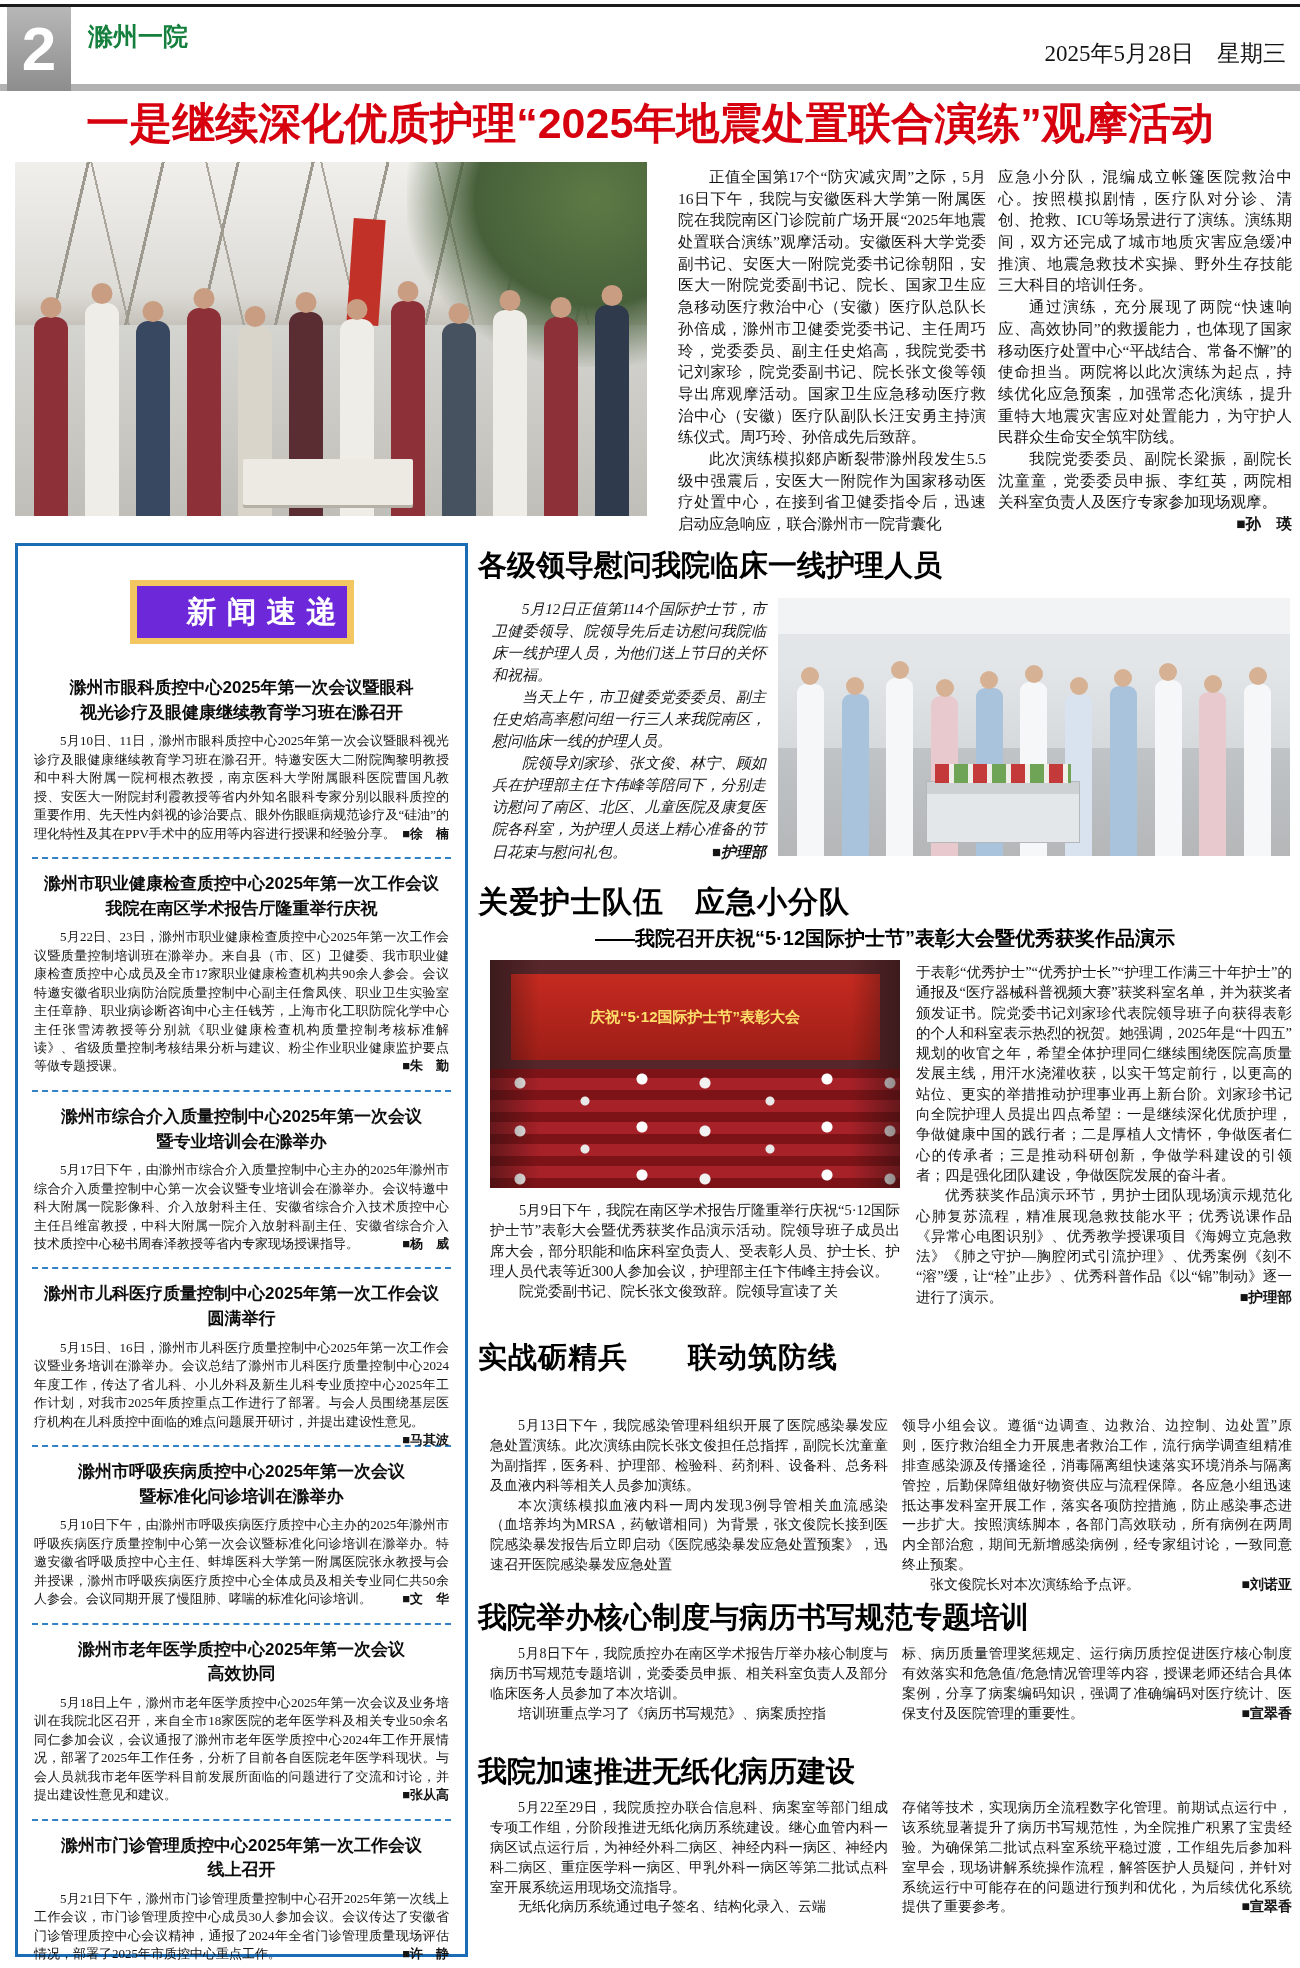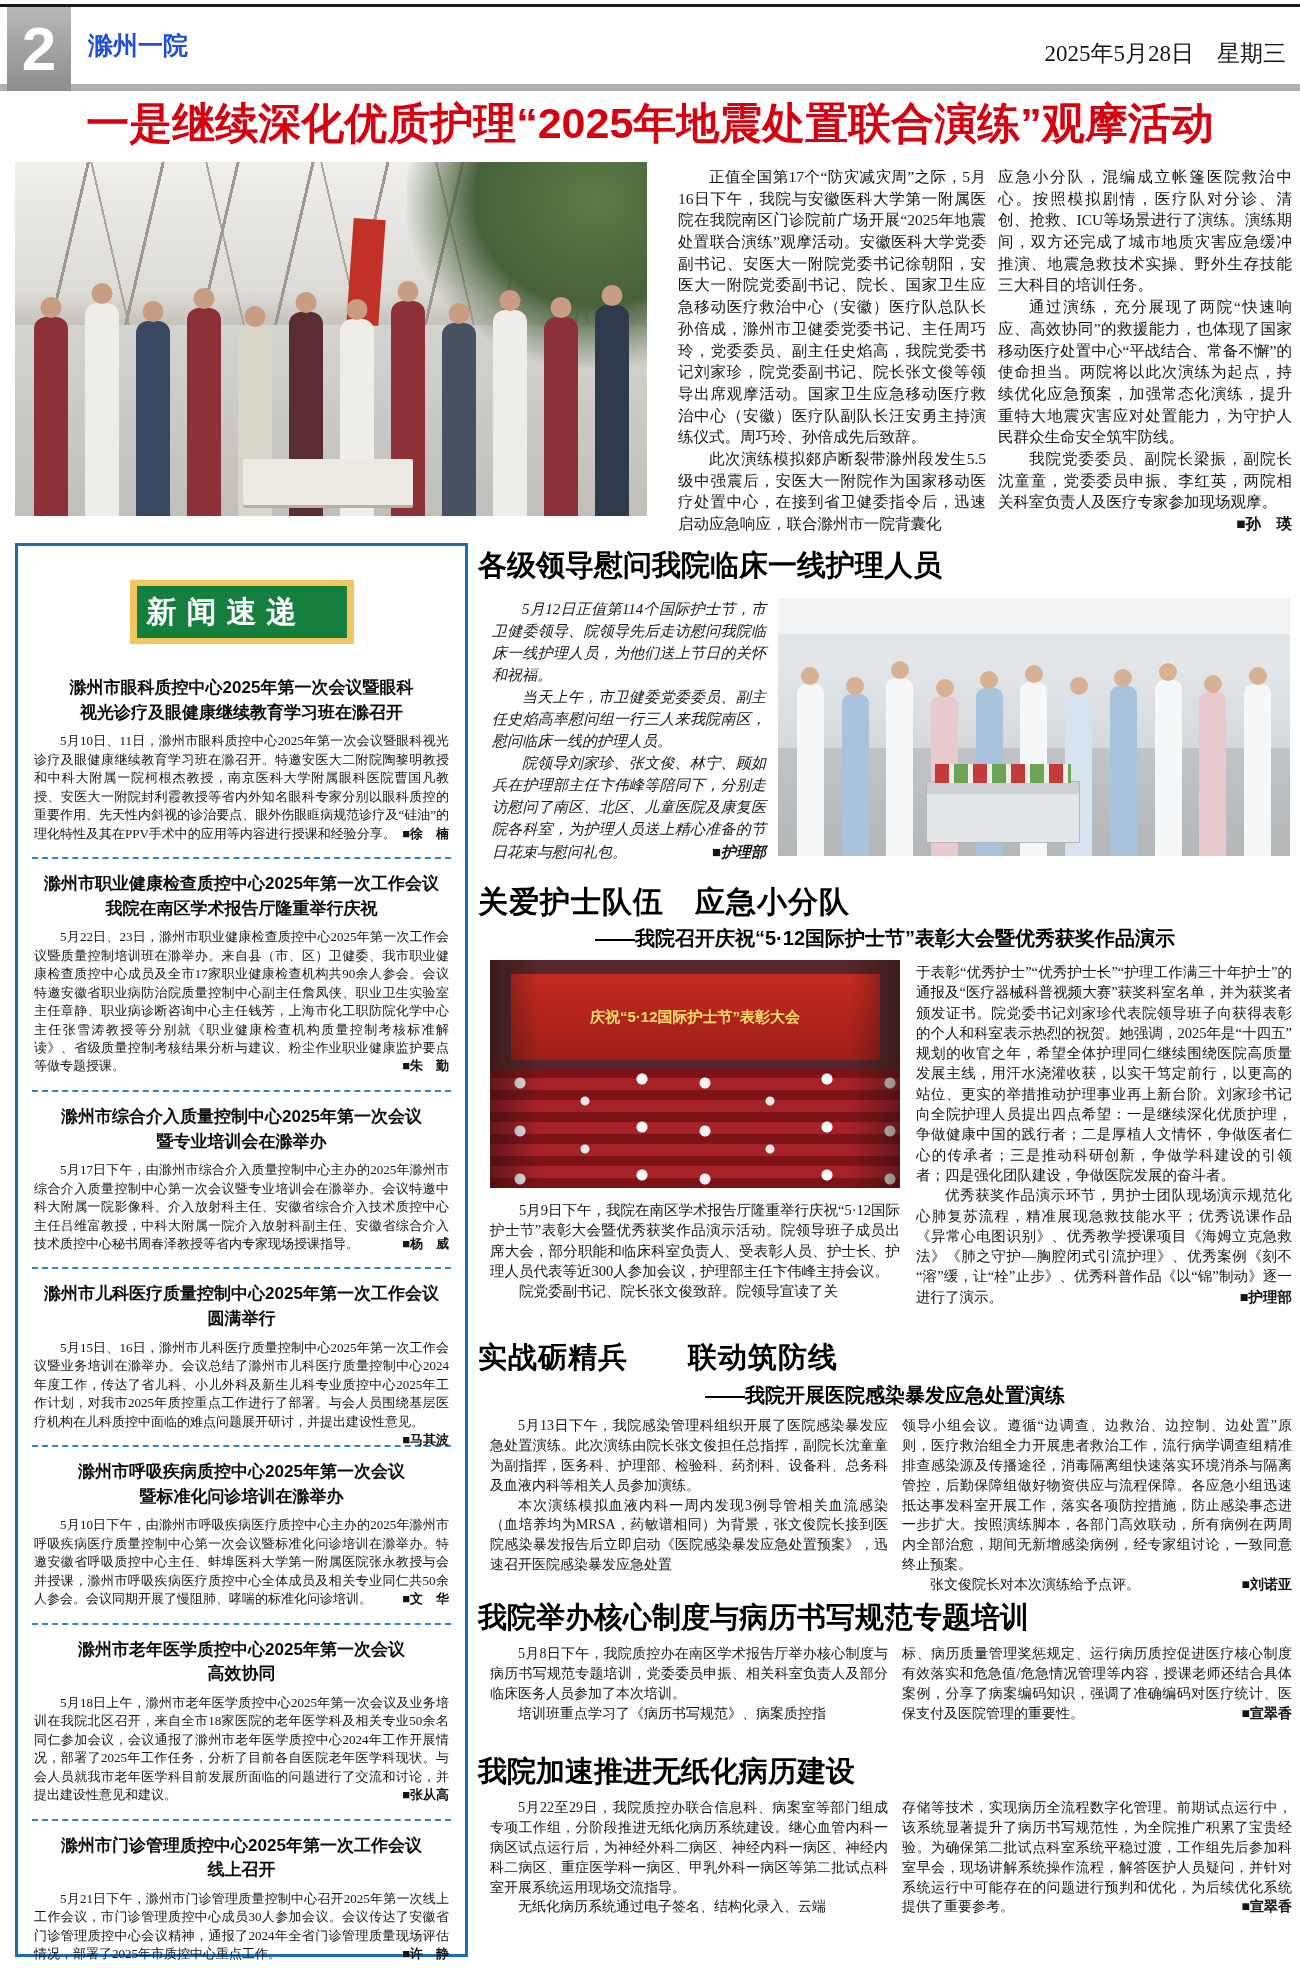--- a/index.html
+++ b/index.html
@@ -6,21 +6,21 @@
   body{background:#e8e8e8;font-family:"Liberation Serif","DejaVu Serif",serif;color:#141414}
   .page{position:relative;width:1300px;height:1968px;margin:0 auto;background:#fff;overflow:hidden}
 
   
   .masthead{position:absolute;top:0;left:0;right:0;height:92px}
   .topline{position:absolute;top:4px;left:0;right:0;height:3px;background:#1b1b1b}
   .botline{position:absolute;top:84px;left:0;right:0;height:7px;background:#b2b2b2}
   .pagenum-box{position:absolute;top:7px;left:7px;width:64px;height:84px;z-index:2;
     background:linear-gradient(180deg,#b7b7b7,#8d8d8d);color:#fff;text-align:center;
     font:bold 62px/84px "Liberation Sans","DejaVu Sans",sans-serif}
-  .mast-title{position:absolute;left:88px;top:33px;font:bold 25px/1 "Liberation Sans","DejaVu Sans",sans-serif;color:#1d4ed8}
+  .mast-title{position:absolute;left:88px;top:24px;font:bold 25px/1 "Liberation Sans","DejaVu Sans",sans-serif;color:#15803d}
   .mast-date{position:absolute;right:14px;top:38px;font-size:23px}
 
   
   .lead-headline{position:absolute;top:99px;left:6px;right:6px;text-align:center;color:#d6000f;
     font:bold 43px/1.15 "Liberation Sans","DejaVu Sans",sans-serif}
   .col{position:absolute}
   .para{text-indent:2em;text-align:justify}
   .cont .para:first-child{text-indent:0}
   .byline{float:right;font-weight:bold;text-indent:0;font-family:"Liberation Sans","DejaVu Sans",sans-serif}
   .lead-col1{left:678px;top:166px;width:308px;font-size:15.5px;line-height:1.4}
@@ -67,21 +67,21 @@
       radial-gradient(circle 4px at 95px 32px,#e8e8e8 0 4px,transparent 5px),
       radial-gradient(circle 5px at 152px 10px,#fff 0 5px,transparent 6px);
     background-size:185px 48px;background-repeat:repeat}
   .photo-award::before{content:"";position:absolute;inset:0;z-index:2;pointer-events:none;
     background:linear-gradient(90deg,rgba(35,15,15,.5),transparent 12%,transparent 88%,rgba(35,15,15,.5))}
 
   
   .news-box{position:absolute;left:15px;top:543px;width:453px;height:1414px;border:3px solid #1a6cb4;
     background:#fff;padding:28px 14px 8px}
   .badge-wrap{width:224px;height:64px;margin:6px auto 24px;background:#f2c661;padding:6px 7px}
-  .badge-inner{width:100%;height:100%;background:#15803d;color:#fff;text-align:left;
+  .badge-inner{width:100%;height:100%;background:#6d28d9;color:#fff;text-align:right;
     font:bold 30px/52px "Liberation Sans","DejaVu Sans",sans-serif;letter-spacing:10px;text-indent:10px}
   .news-item{padding:8px 2px 6px}
   .news-item + .news-item{border-top:2px dashed #3181c4;margin-top:8px;padding-top:13px}
   .news-title{font:bold 17px/1.45 "Liberation Sans","DejaVu Sans",sans-serif;text-align:center;
     white-space:pre-line;margin-bottom:7px;color:#0c0c0c}
   .news-body{font-size:13px;line-height:1.42}
   .news-body .byline{font-size:13px}
 
   
   .art-headline{position:absolute;text-align:left;font-weight:bold;color:#000;
@@ -255,21 +255,20 @@
   <div class="col nurse-col1">
       <p class="para">5月9日下午，我院在南区学术报告厅隆重举行庆祝“5·12国际护士节”表彰大会暨优秀获奖作品演示活动。院领导班子成员出席大会，部分职能和临床科室负责人、受表彰人员、护士长、护理人员代表等近300人参加会议，护理部主任卞伟峰主持会议。</p>
       <p class="para">院党委副书记、院长张文俊致辞。院领导宣读了关</p>
     </div>
   <div class="col nurse-col2 cont">
       <p class="para">于表彰“优秀护士”“优秀护士长”“护理工作满三十年护士”的通报及“医疗器械科普视频大赛”获奖科室名单，并为获奖者颁发证书。院党委书记刘家珍代表院领导班子向获得表彰的个人和科室表示热烈的祝贺。她强调，2025年是“十四五”规划的收官之年，希望全体护理同仁继续围绕医院高质量发展主线，用汗水浇灌收获，以实干笃定前行，以更高的站位、更实的举措推动护理事业再上新台阶。刘家珍书记向全院护理人员提出四点希望：一是继续深化优质护理，争做健康中国的践行者；二是厚植人文情怀，争做医者仁心的传承者；三是推动科研创新，争做学科建设的引领者；四是强化团队建设，争做医院发展的奋斗者。</p>
       <p class="para">优秀获奖作品演示环节，男护士团队现场演示规范化心肺复苏流程，精准展现急救技能水平；优秀说课作品《异常心电图识别》、优秀教学授课项目《海姆立克急救法》《肺之守护—胸腔闭式引流护理》、优秀案例《刻不“溶”缓，让“栓”止步》、优秀科普作品《以“锦”制动》逐一进行了演示。<span class="byline">■护理部</span></p>
     </div>
 
   <h2 class="art-headline inf-headline">实战砺精兵　　联动筑防线</h2>
-  <div class="art-subtitle inf-subtitle">——我院开展医院感染暴发应急处置演练</div>
   <div class="col inf-col1">
       <p class="para">5月13日下午，我院感染管理科组织开展了医院感染暴发应急处置演练。此次演练由院长张文俊担任总指挥，副院长沈童童为副指挥，医务科、护理部、检验科、药剂科、设备科、总务科及血液内科等相关人员参加演练。</p>
       <p class="para">本次演练模拟血液内科一周内发现3例导管相关血流感染（血培养均为MRSA，药敏谱相同）为背景，张文俊院长接到医院感染暴发报告后立即启动《医院感染暴发应急处置预案》，迅速召开医院感染暴发应急处置</p>
     </div>
   <div class="col inf-col2 cont">
       <p class="para">领导小组会议。遵循“边调查、边救治、边控制、边处置”原则，医疗救治组全力开展患者救治工作，流行病学调查组精准排查感染源及传播途径，消毒隔离组快速落实环境消杀与隔离管控，后勤保障组做好物资供应与流程保障。各应急小组迅速抵达事发科室开展工作，落实各项防控措施，防止感染事态进一步扩大。按照演练脚本，各部门高效联动，所有病例在两周内全部治愈，期间无新增感染病例，经专家组讨论，一致同意终止预案。</p>
       <p class="para">张文俊院长对本次演练给予点评。<span class="byline">■刘诺亚</span></p>
     </div>
 
   <h2 class="art-headline train-headline">我院举办核心制度与病历书写规范专题培训</h2>

